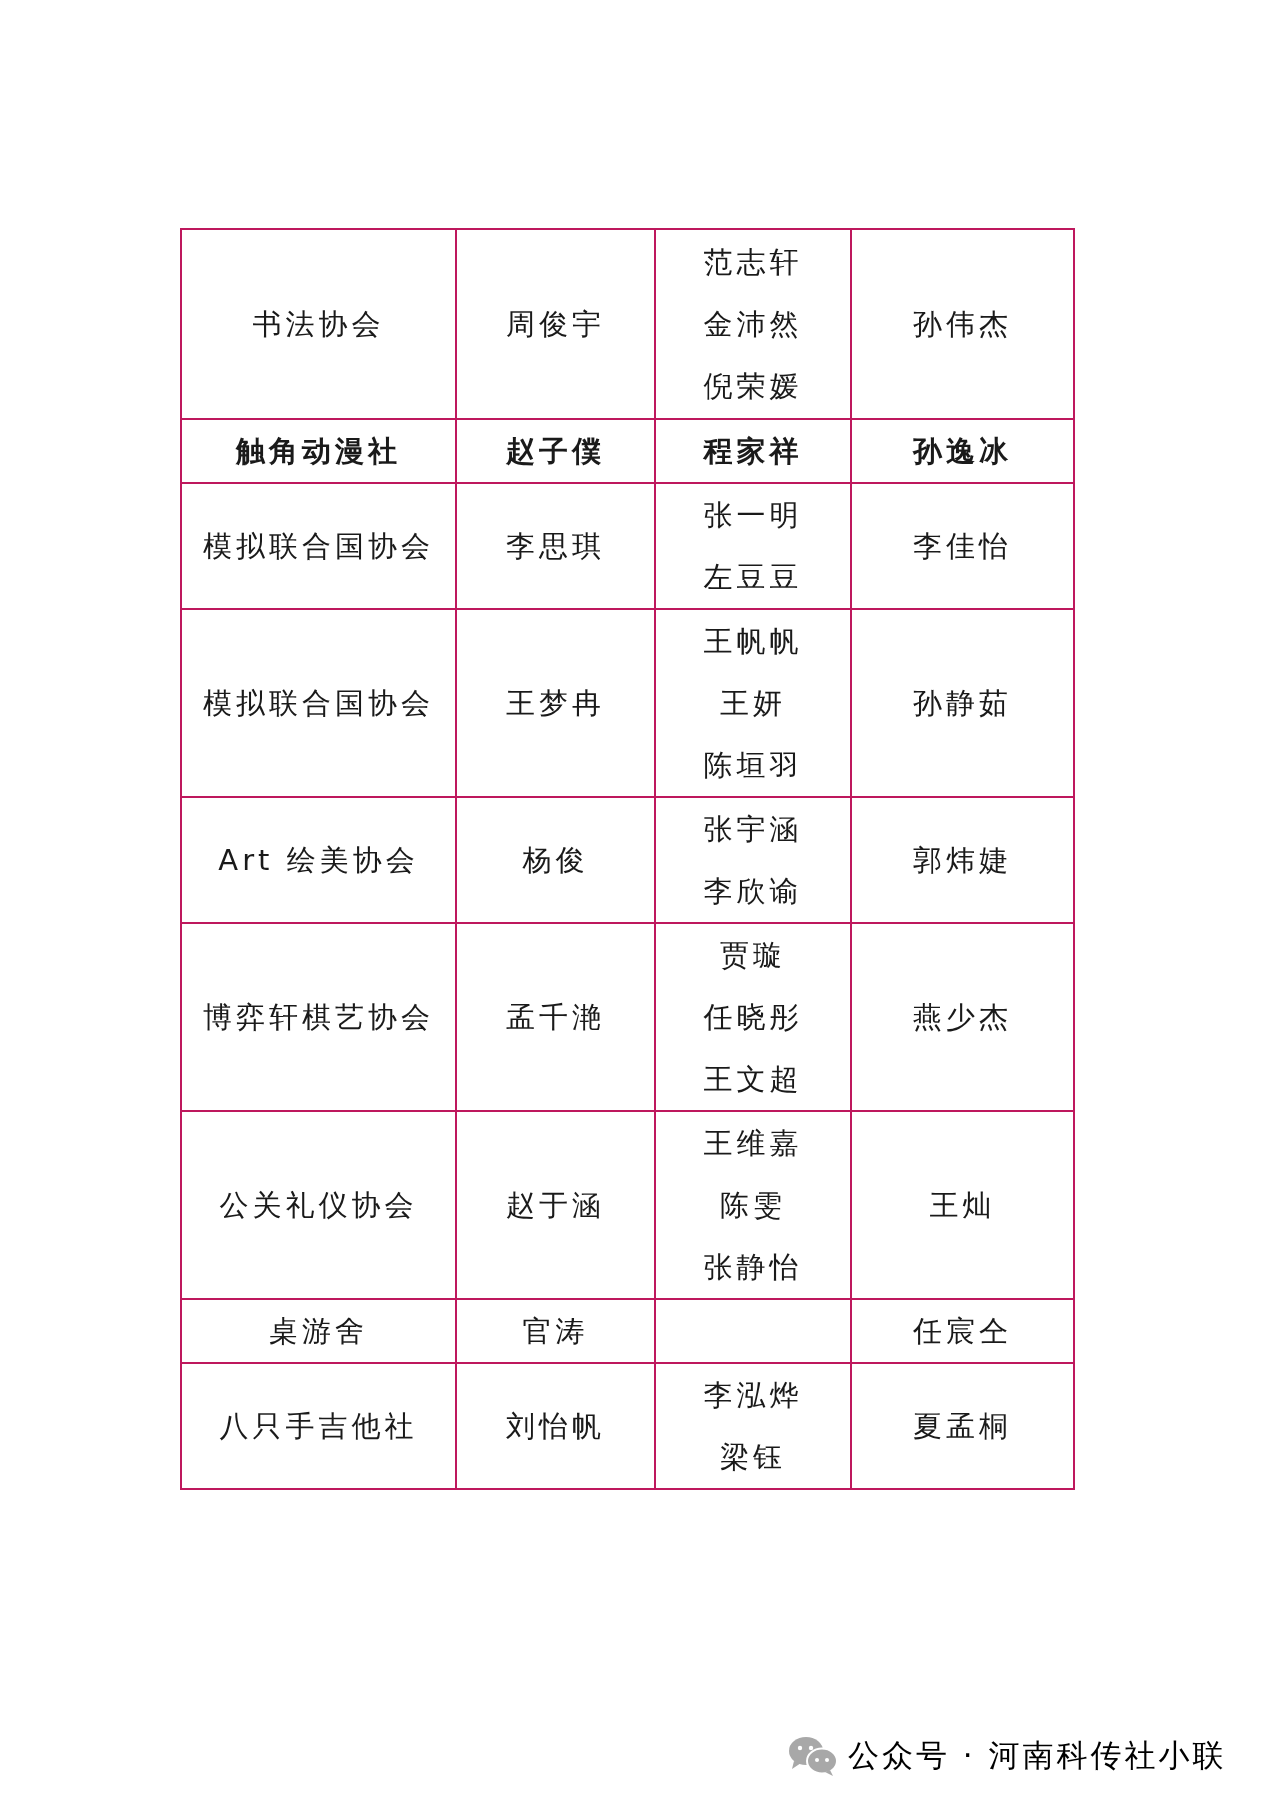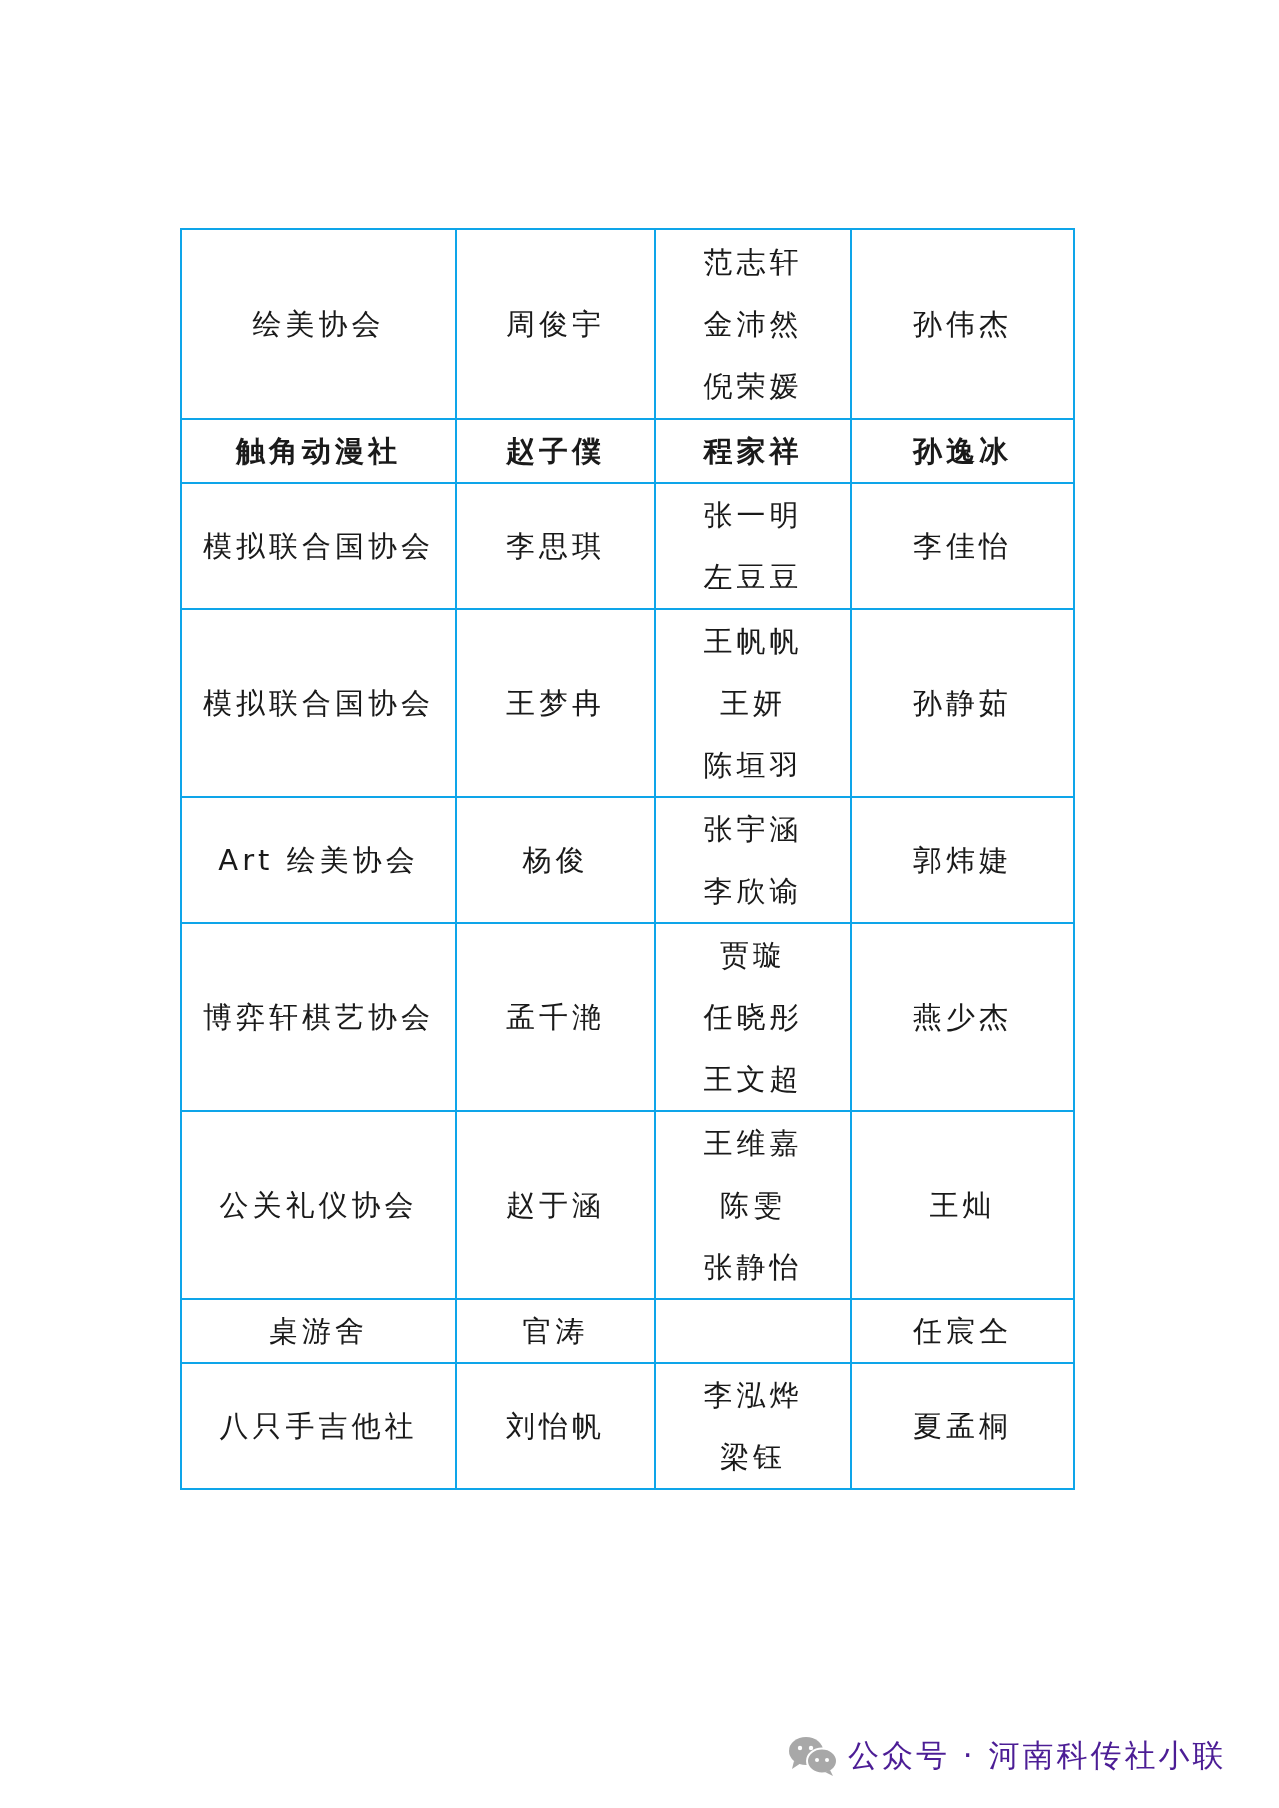--- a/index.html
+++ b/index.html
@@ -8,51 +8,51 @@
     position: relative; overflow: hidden;
     font-family: "DejaVu Sans", "Liberation Sans", sans-serif;
     color: #1a1a1a;
   }
   .page { position: absolute; left: 0; top: 0; width: 1279px; height: 1808px; }
   table.roster {
     position: absolute; left: 180px; top: 228px;
     width: 893px; border-collapse: collapse; table-layout: fixed;
   }
   table.roster td {
-    border: 2px solid #0ea5e9;
+    border: 2px solid #be185d;
     text-align: center; vertical-align: middle;
     font-size: 29px; letter-spacing: 4px;
     padding: 0; line-height: 62px; margin-left: 24px;
   }
   .cell-lines div { line-height: 62px; }
   col.c1 { width: 275px; }
   col.c2 { width: 199px; }
   col.c3 { width: 196px; }
   col.c4 { width: 223px; }
   .watermark {
     position: absolute; left: 788px; top: 1734px; height: 44px;
-    display: flex; align-items: center; color: #4c1d95;
+    display: flex; align-items: center; color: #000000;
     font-size: 31px; letter-spacing: 3px;
   }
   .wm-icon { width: 50px; height: 40px; margin-right: 10px; }
 </style>
 </head>
 <body>
 
 <div class="page">
   <table class="roster">
     <colgroup>
       <col class="c1">
         <col class="c2">
         <col class="c3">
         <col class="c4">
     </colgroup>
     <tbody id="roster-body">
         <tr style="height: 190px;">
-          <td>绘美协会</td>
+          <td>书法协会</td>
           <td>周俊宇</td>
           <td class="cell-lines">
             <div>范志轩</div>
             <div>金沛然</div>
             <div>倪荣媛</div>
           </td>
           <td>孙伟杰</td>
         </tr>
         <tr style="height: 64px; font-weight: bold;">
           <td>触角动漫社</td>

